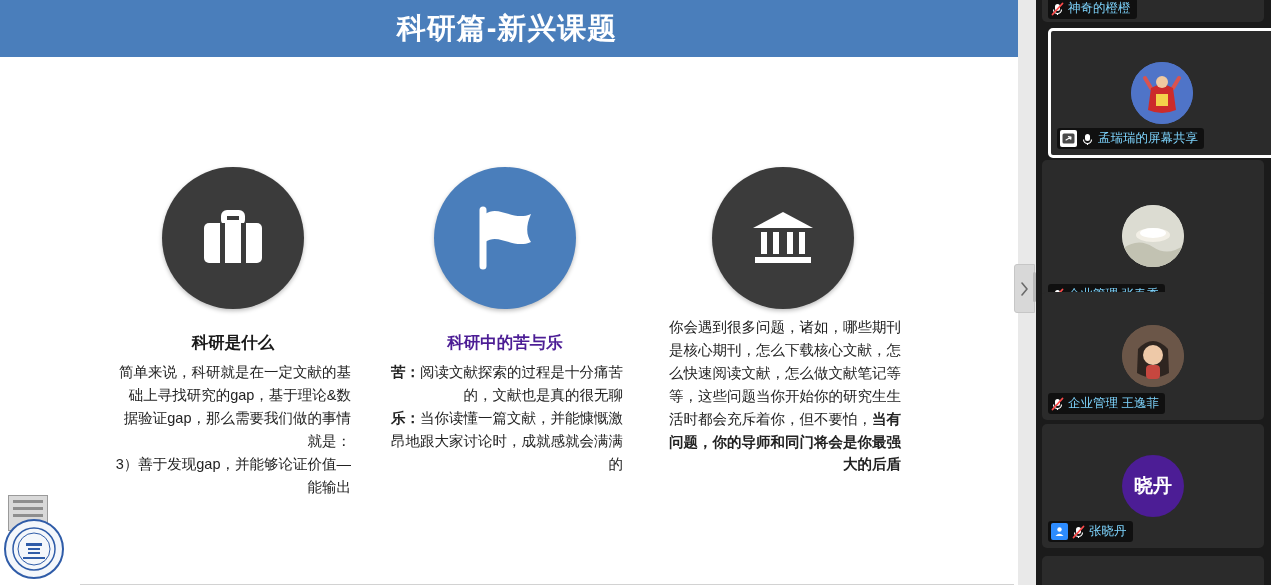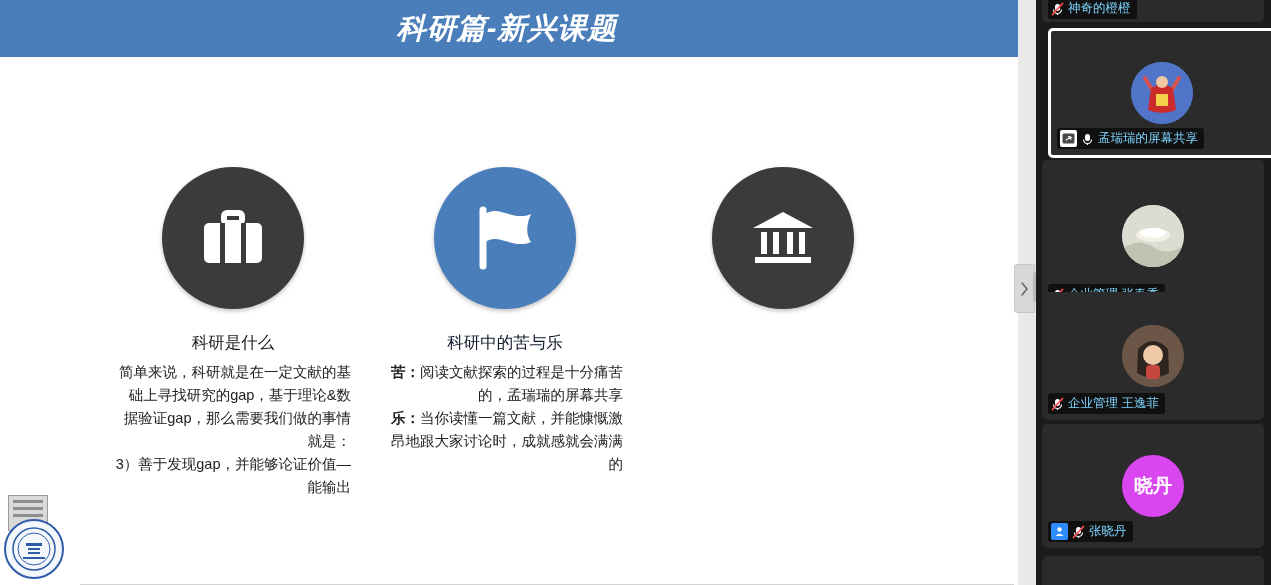--- a/index.html
+++ b/index.html
@@ -24,21 +24,20 @@
     height: 585px;
     background: #ffffff;
     overflow: hidden;
   }
   .slide-header {
     position: absolute;
     left: 0; top: 0;
     width: 1036px;
     height: 57px;
     background: #4a7ebb;
-    font-style: italic;
   }
   .slide-title {
     position: absolute;
     left: 0; top: 0;
     width: 1014px;
     height: 57px;
     line-height: 57px;
     text-align: center;
     color: #ffffff;
     font-size: 29px;
@@ -81,26 +80,26 @@
     justify-content: center;
     box-shadow: 0 2px 4px rgba(0,0,0,0.25);
   }
   .circle.dark { background: #3b3b3b; }
   .circle.blue { background: #4a7ebb; }
   .circle svg { display: block; }
 
   .col-title {
     margin-top: 22px;
     font-size: 16.5px;
-    font-weight: normal;
+    font-weight: bold;
     color: #1a1a1a;
     text-align: center;
     line-height: 1.4;
   }
-  .col-title.accent { color: #0f172a; }
+  .col-title.accent { color: #4c1d95; }
 
   .col-text {
     margin-top: 7px;
     width: 236px;
     font-size: 14.5px;
     line-height: 1.58;
     color: #222222;
     text-align: right;
   }
   .col-text .b { font-weight: bold; }
@@ -211,21 +210,21 @@
   }
   .badge-share { background: #ffffff; }
   .badge-blue { background: #2d8cff; }
 
   .mic-icon { flex: 0 0 auto; display:inline-flex; }
 
   
   .av-red { background: #4f74c8; }
   .av-sun { background: linear-gradient(160deg,#d9ddd8 0%, #cfcfc6 60%, #b9b9ad 100%); }
   .av-girl { background: #6f5a4c; }
-  .av-blue { background: #d946ef; }
+  .av-blue { background: #4c1d95; }
 
   
   .watermark {
     position: absolute;
     left: 4px;
     bottom: 6px;
     width: 56px;
     height: 56px;
   }
   .seal {
@@ -300,36 +299,39 @@
 
         <div class="col col-2">
           <div class="circle blue">
             <svg width="72" height="64" viewBox="0 0 72 64" aria-hidden="true">
               <path d="M14 4 L14 60" stroke="#ffffff" stroke-width="7" stroke-linecap="round"></path>
               <path d="M16 8 C30 -2, 44 16, 62 8 C56 22, 58 30, 62 36 C44 44, 30 26, 16 36 Z" fill="#ffffff"></path>
             </svg>
           </div>
           <div class="col-title accent">科研中的苦与乐</div>
           <div class="col-text">
-            <p><span class="b">苦：</span><span>阅读文献探索的过程是十分痛苦的，孟瑞瑞的屏幕共享</span></p>
+            <p><span class="b">苦：</span><span>阅读文献探索的过程是十分痛苦的，文献也是真的很无聊</span></p>
             <p><span class="b">乐：</span><span>当你读懂一篇文献，并能慷慨激昂地跟大家讨论时，成就感就会满满的</span></p>
           </div>
         </div>
 
         <div class="col col-3">
           <div class="circle dark">
             <svg width="72" height="64" viewBox="0 0 72 64" aria-hidden="true">
               <path d="M36 6 L66 22 L6 22 Z" fill="#ffffff"></path>
               <rect x="14" y="26" width="6" height="22" fill="#ffffff"></rect>
               <rect x="26" y="26" width="6" height="22" fill="#ffffff"></rect>
               <rect x="40" y="26" width="6" height="22" fill="#ffffff"></rect>
               <rect x="52" y="26" width="6" height="22" fill="#ffffff"></rect>
               <rect x="8" y="51" width="56" height="6" fill="#ffffff"></rect>
             </svg>
           </div>
+          <div class="col-text">
+            <p><span>你会遇到很多问题，诸如，哪些期刊是核心期刊，怎么下载核心文献，怎么快速阅读文献，怎么做文献笔记等等，这些问题当你开始你的研究生生活时都会充斥着你，但不要怕，</span><span class="b">当有问题，你的导师和同门将会是你最强大的后盾</span></p>
+          </div>
         </div>
 
       </div>
     </div>
 
     <div class="watermark">
       <div class="doc-stack">
         <div class="line"></div>
         <div class="line"></div>
         <div class="line"></div>

